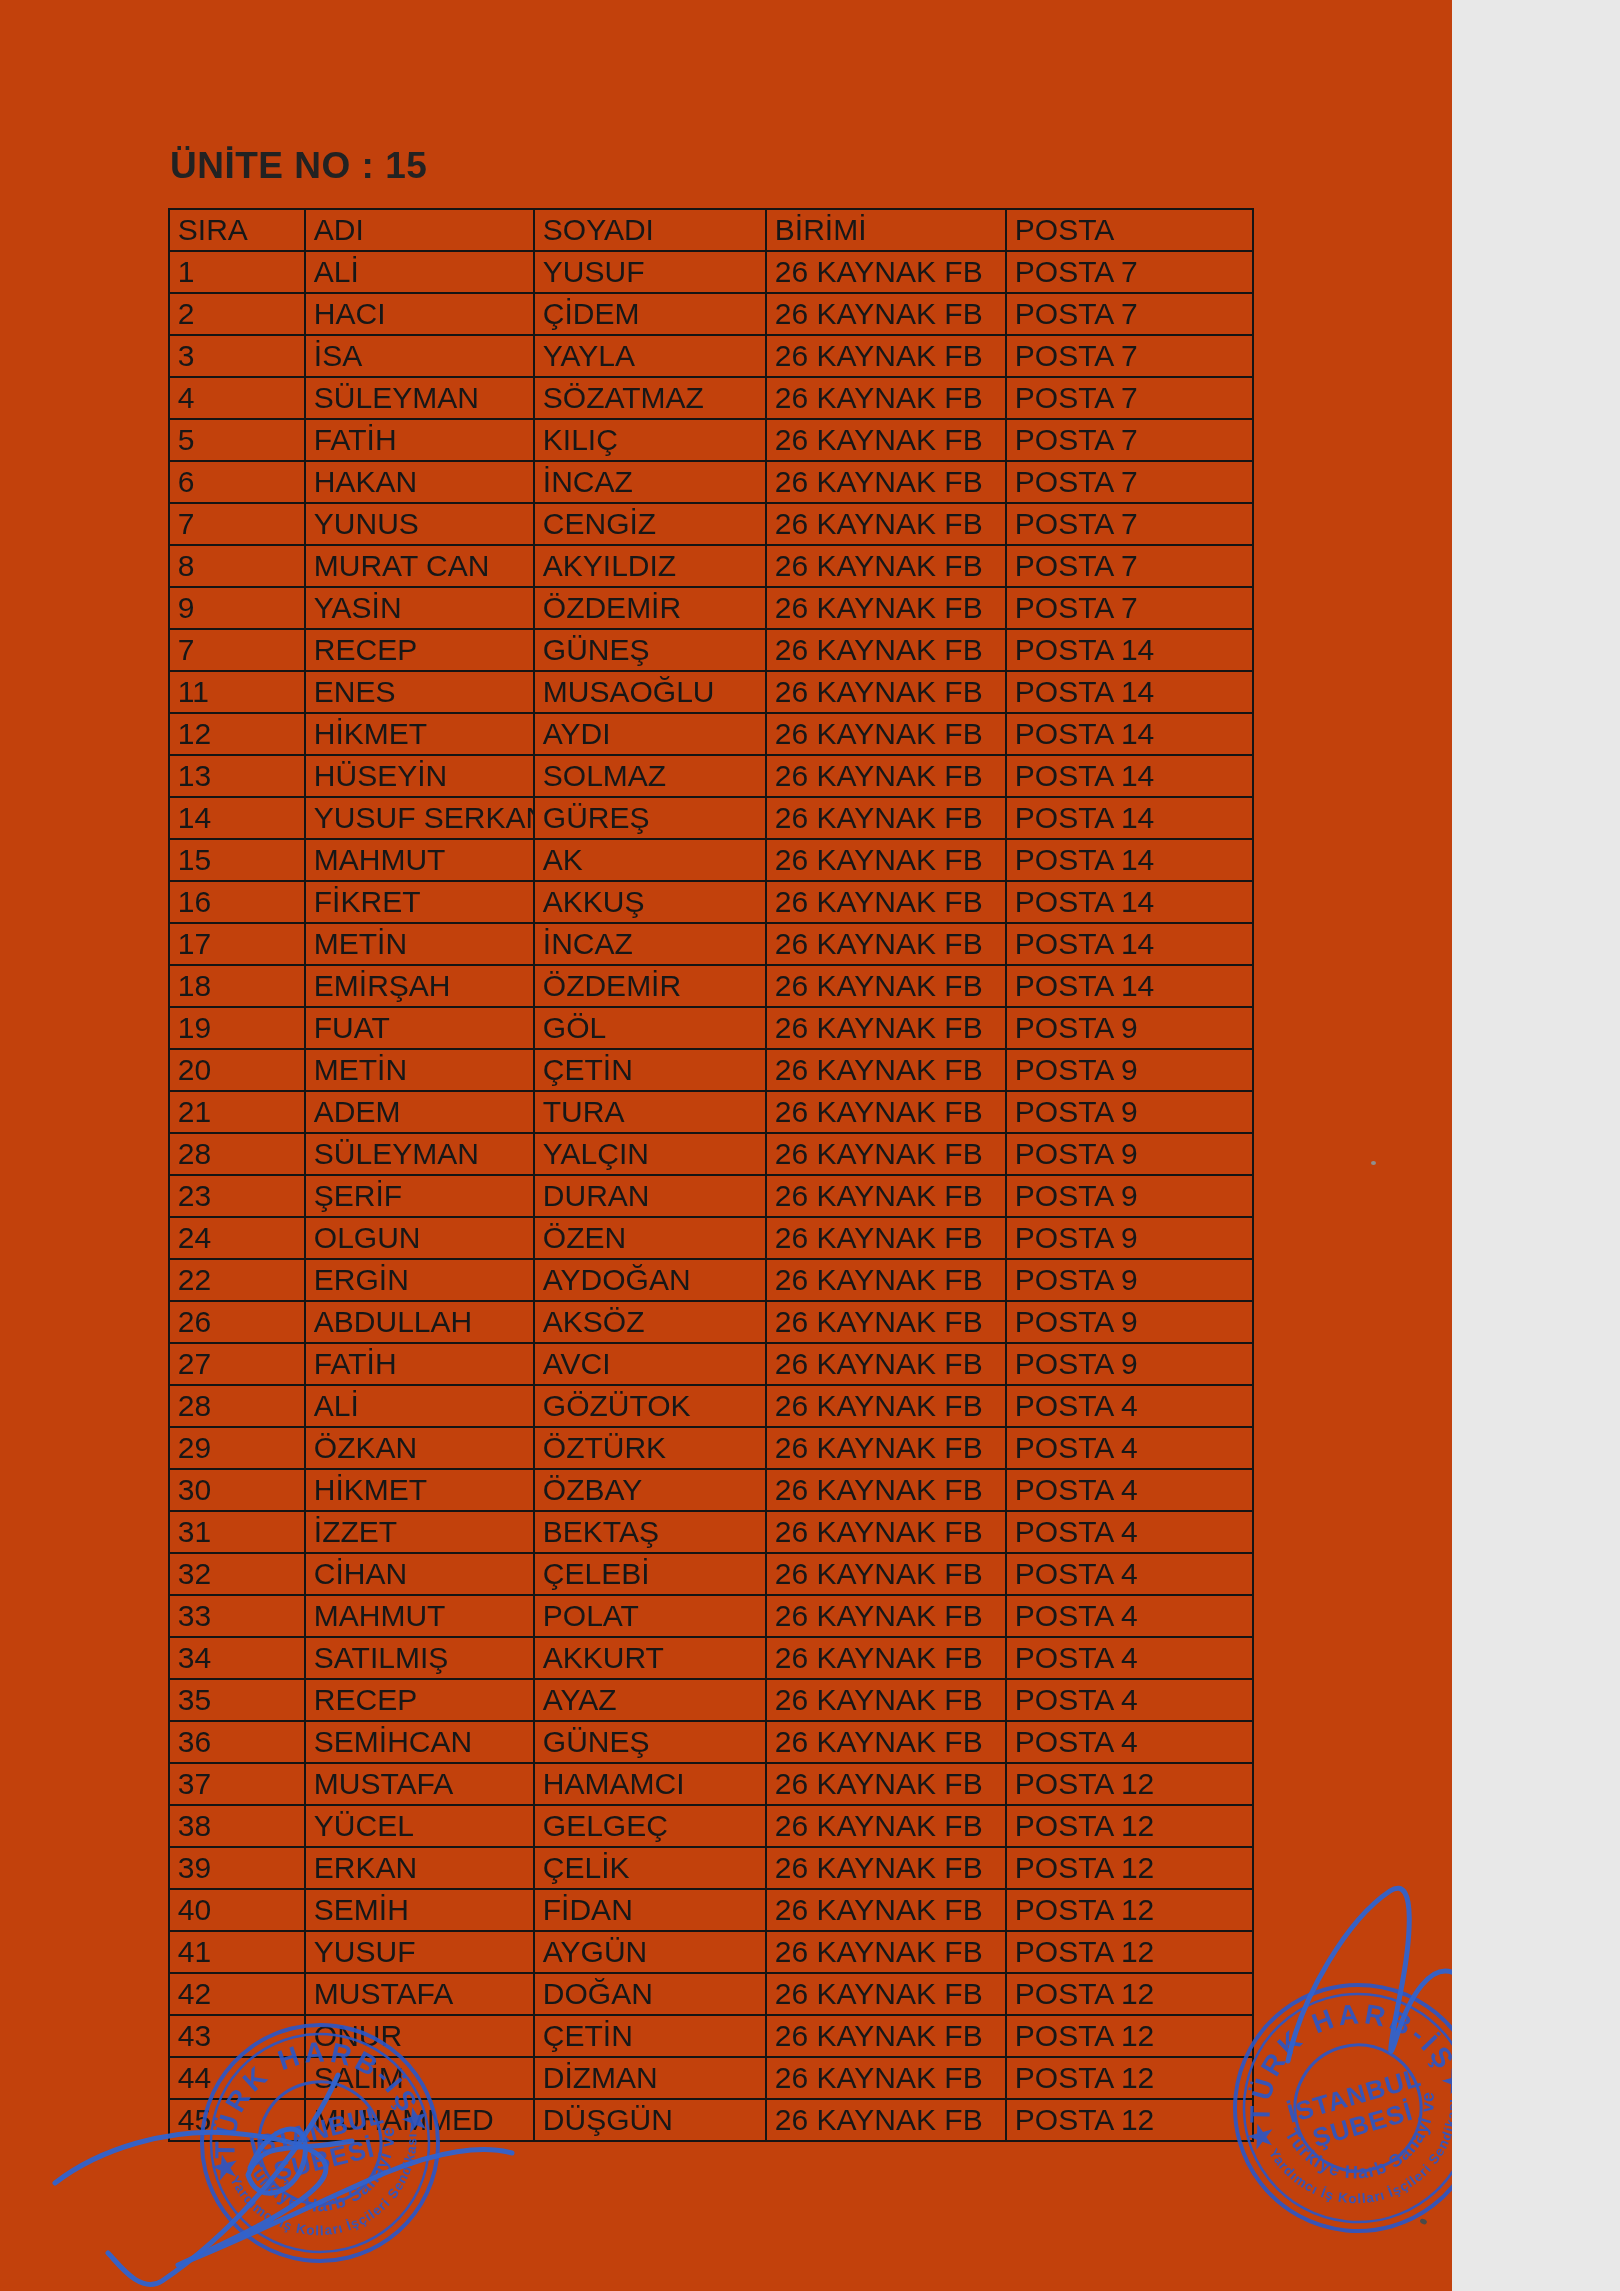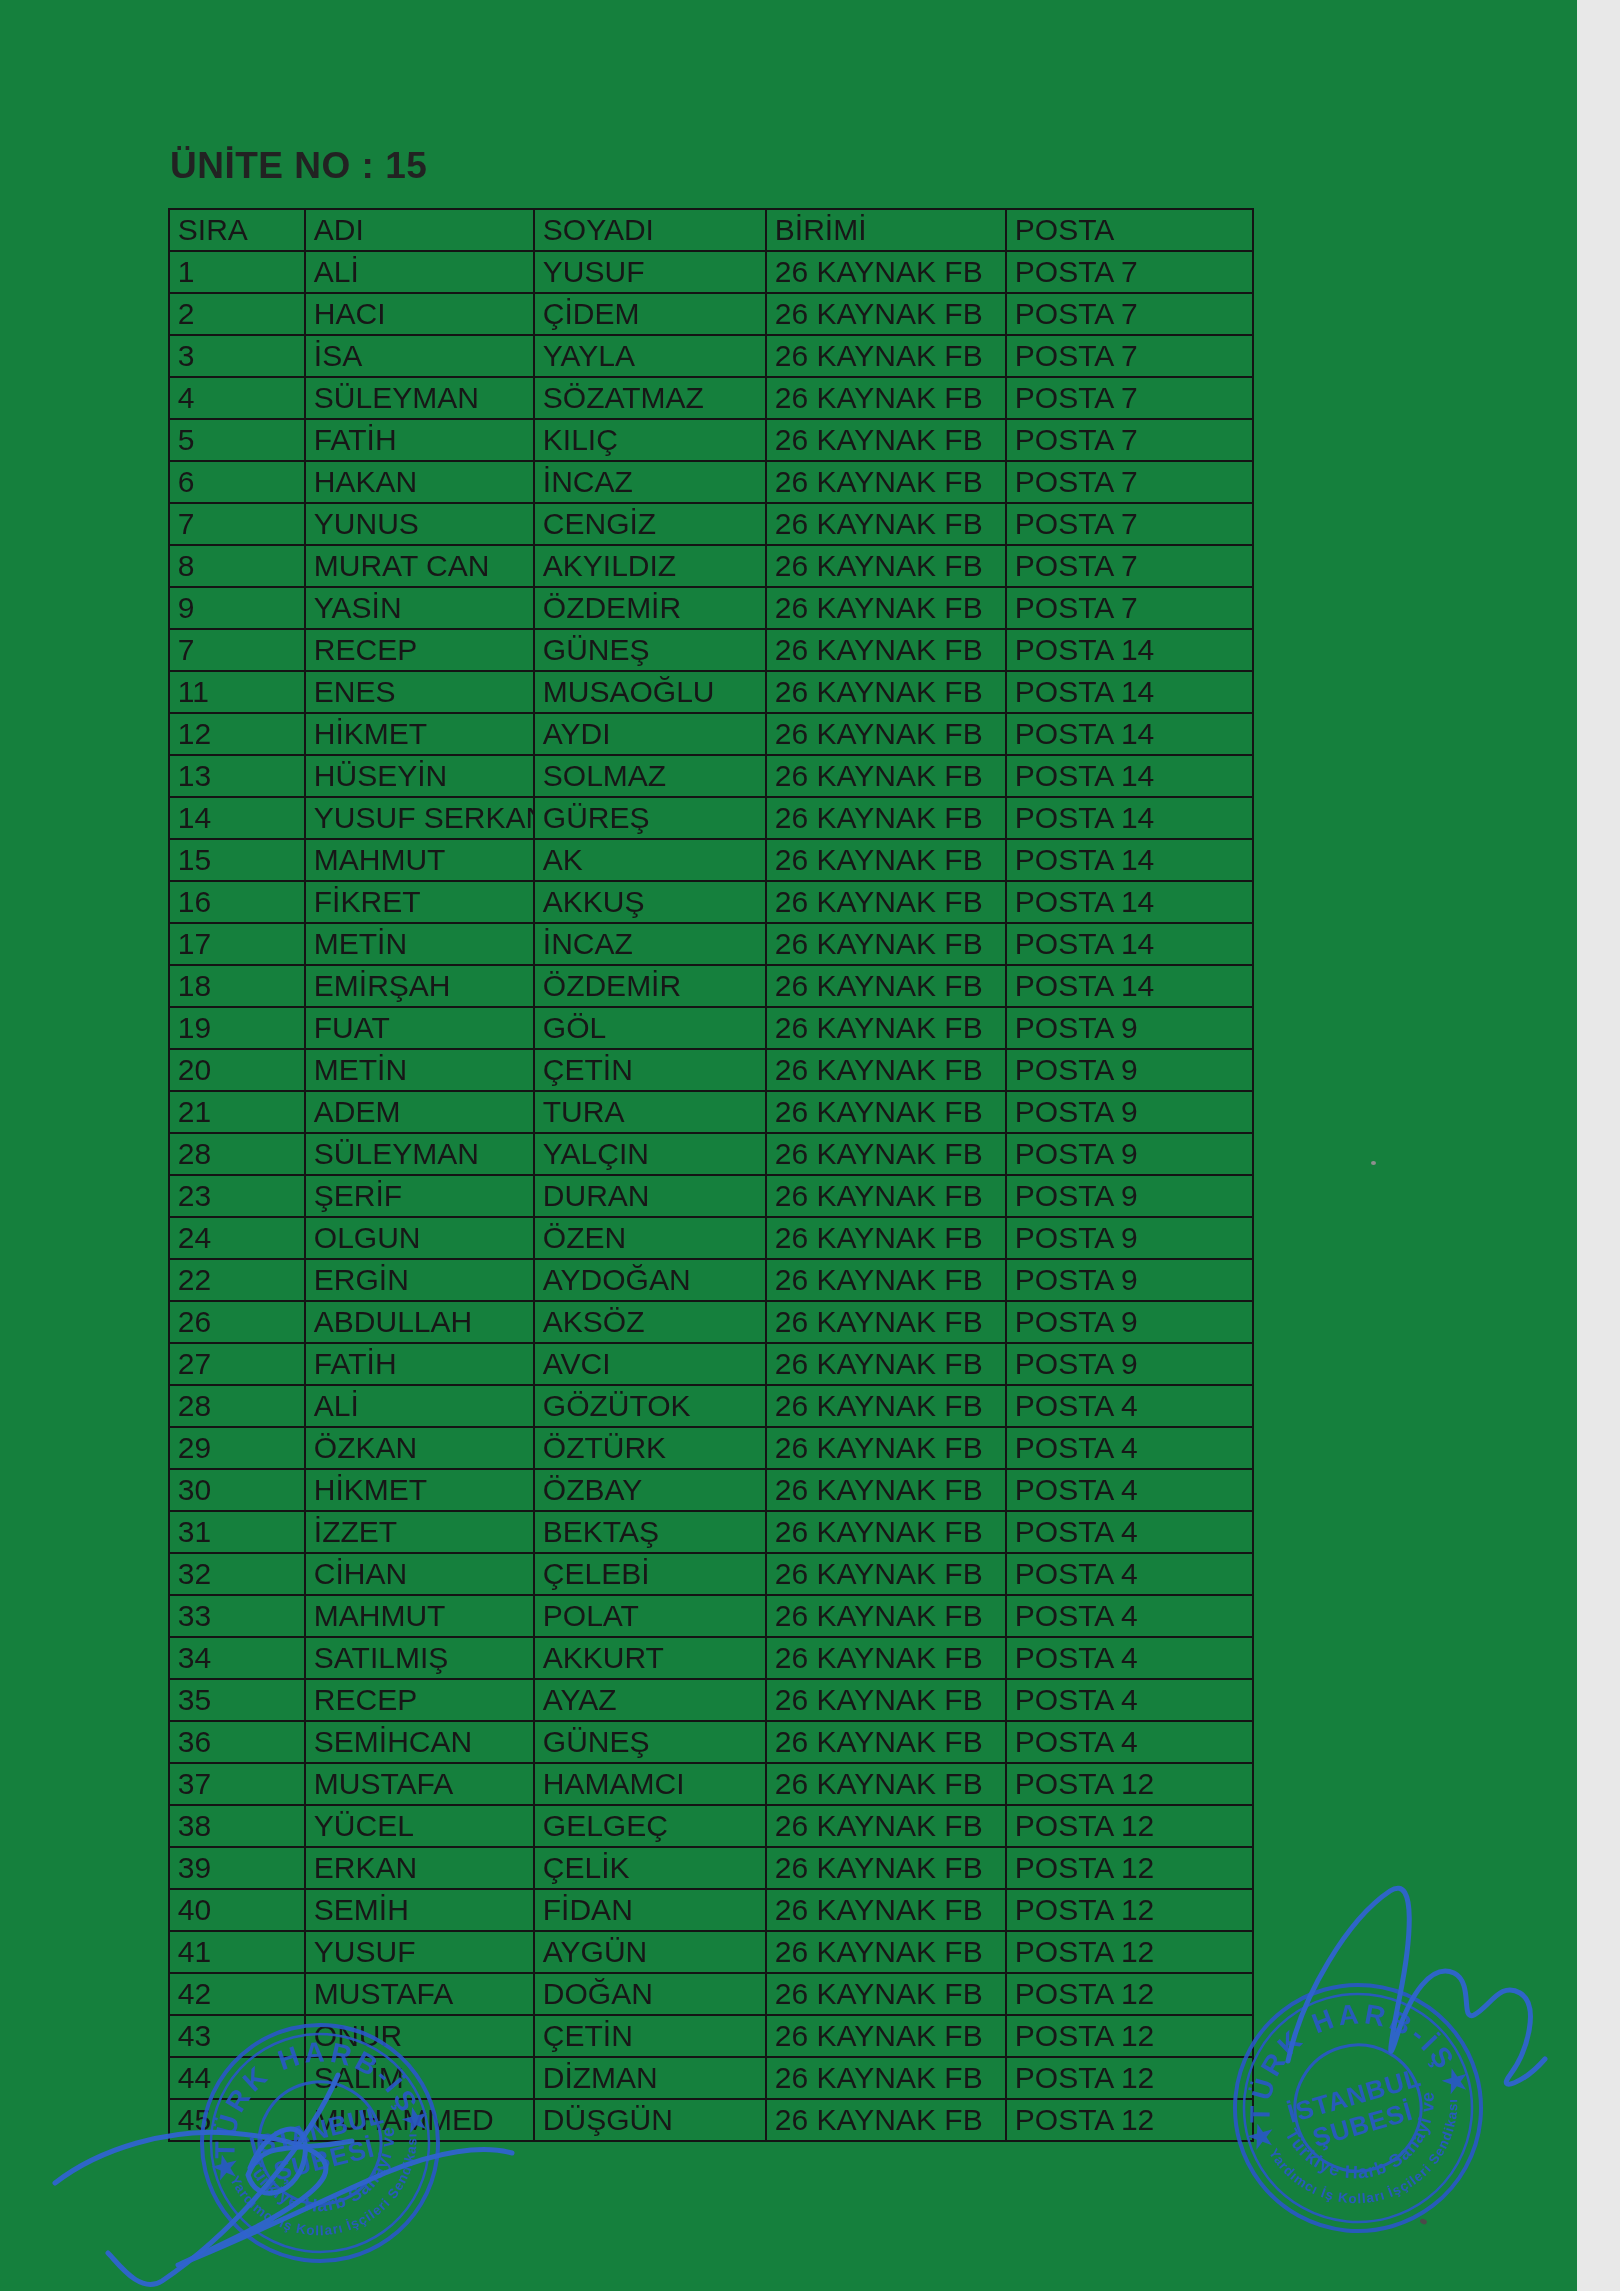--- a/index.html
+++ b/index.html
@@ -1,19 +1,19 @@
 <!DOCTYPE html>
 <html><head>
 <meta charset="utf-8">
 <style>
   html,body{margin:0;padding:0;background:#e8e8e8;}
   .page{
     position:relative;
-    width:1577px;height:2292px;
-    background:#15803d;
+    width:1452px;height:2292px;
+    background:#c2410c;
     overflow:hidden;
     font-family:"Liberation Sans", sans-serif;
     color:#1a1a1a;
   }
   .doc-title{
     position:absolute;left:170px;top:145px;
     font-size:37px;font-weight:bold;color:#222;
     letter-spacing:0.5px;white-space:nowrap;
   }
   table.roster{

